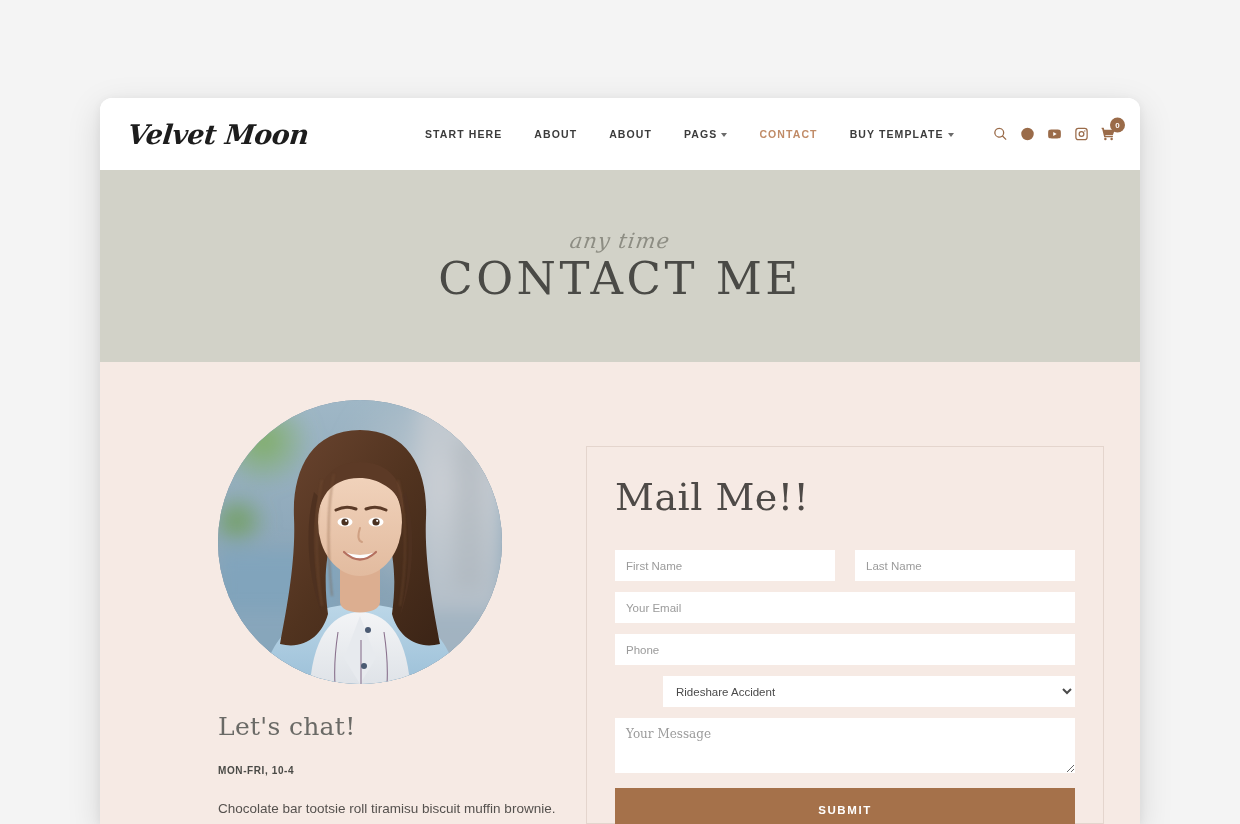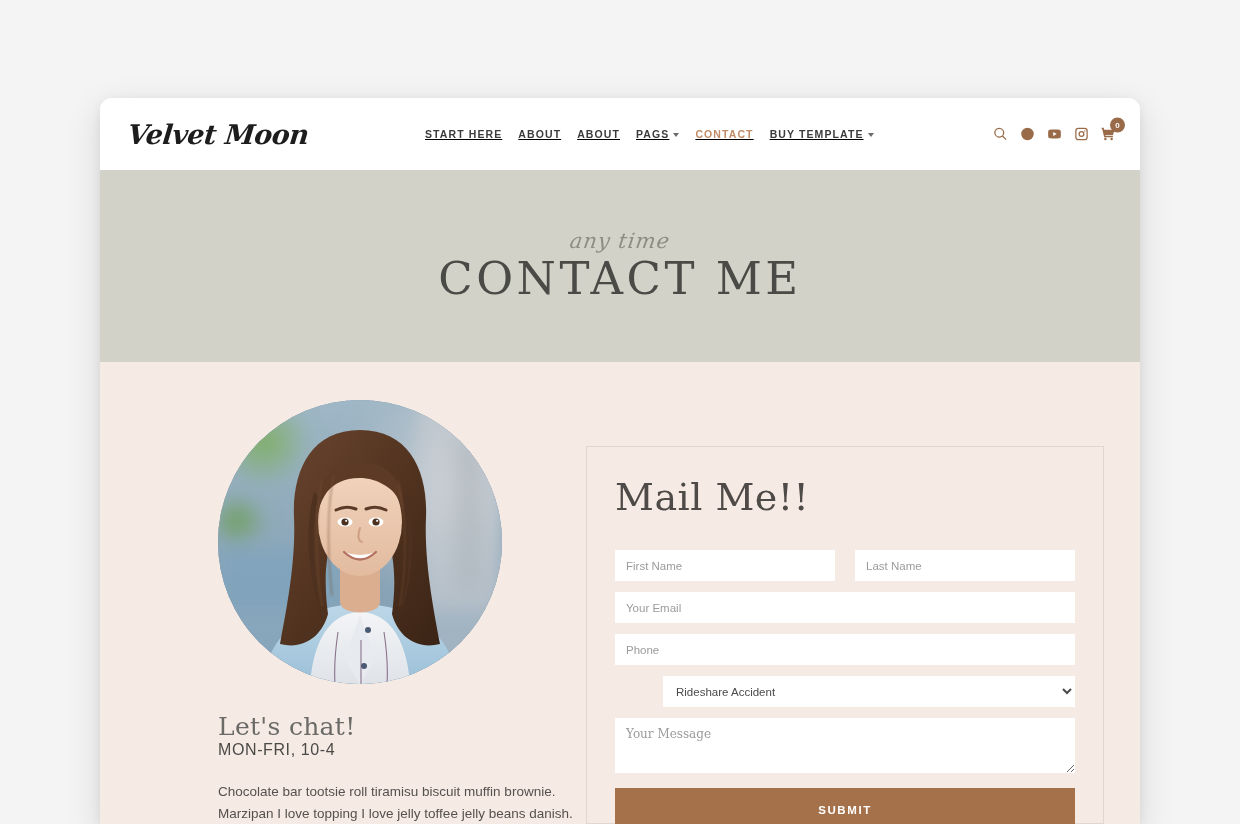--- a/index.html
+++ b/index.html
@@ -50,22 +50,21 @@
     transform: skewX(-6deg);
   }
 
   .nav {
     position: absolute;
     left: 325px;
     top: 50%;
     transform: translateY(-50%);
     display: flex;
     align-items: center;
-    gap: 16px;
-    text-decoration: underline;
+    gap: 32px;
   }
 
   .nav-item {
     font-size: 10.5px;
     letter-spacing: 1.1px;
     color: #3b3b3b;
     font-weight: 600;
     white-space: nowrap;
     display: flex;
     align-items: center;
@@ -171,24 +170,25 @@
 
   .lets-chat {
     font-family: "DejaVu Serif", serif;
     font-size: 25px;
     font-weight: 400;
     color: #6a6a66;
     margin-top: 28px;
     letter-spacing: 0.3px;
   }
   .hours {
-    font-size: 16px;
-    font-weight: 400;
+    font-size: 10px;
+    font-weight: 700;
     color: #4a4a46;
     letter-spacing: 0.6px;
+    margin-top: 24px;
   }
   .blurb {
     font-size: 13.5px;
     line-height: 1.65;
     color: #55514e;
     margin-top: 22px;
     width: 370px;
   }
 
   

